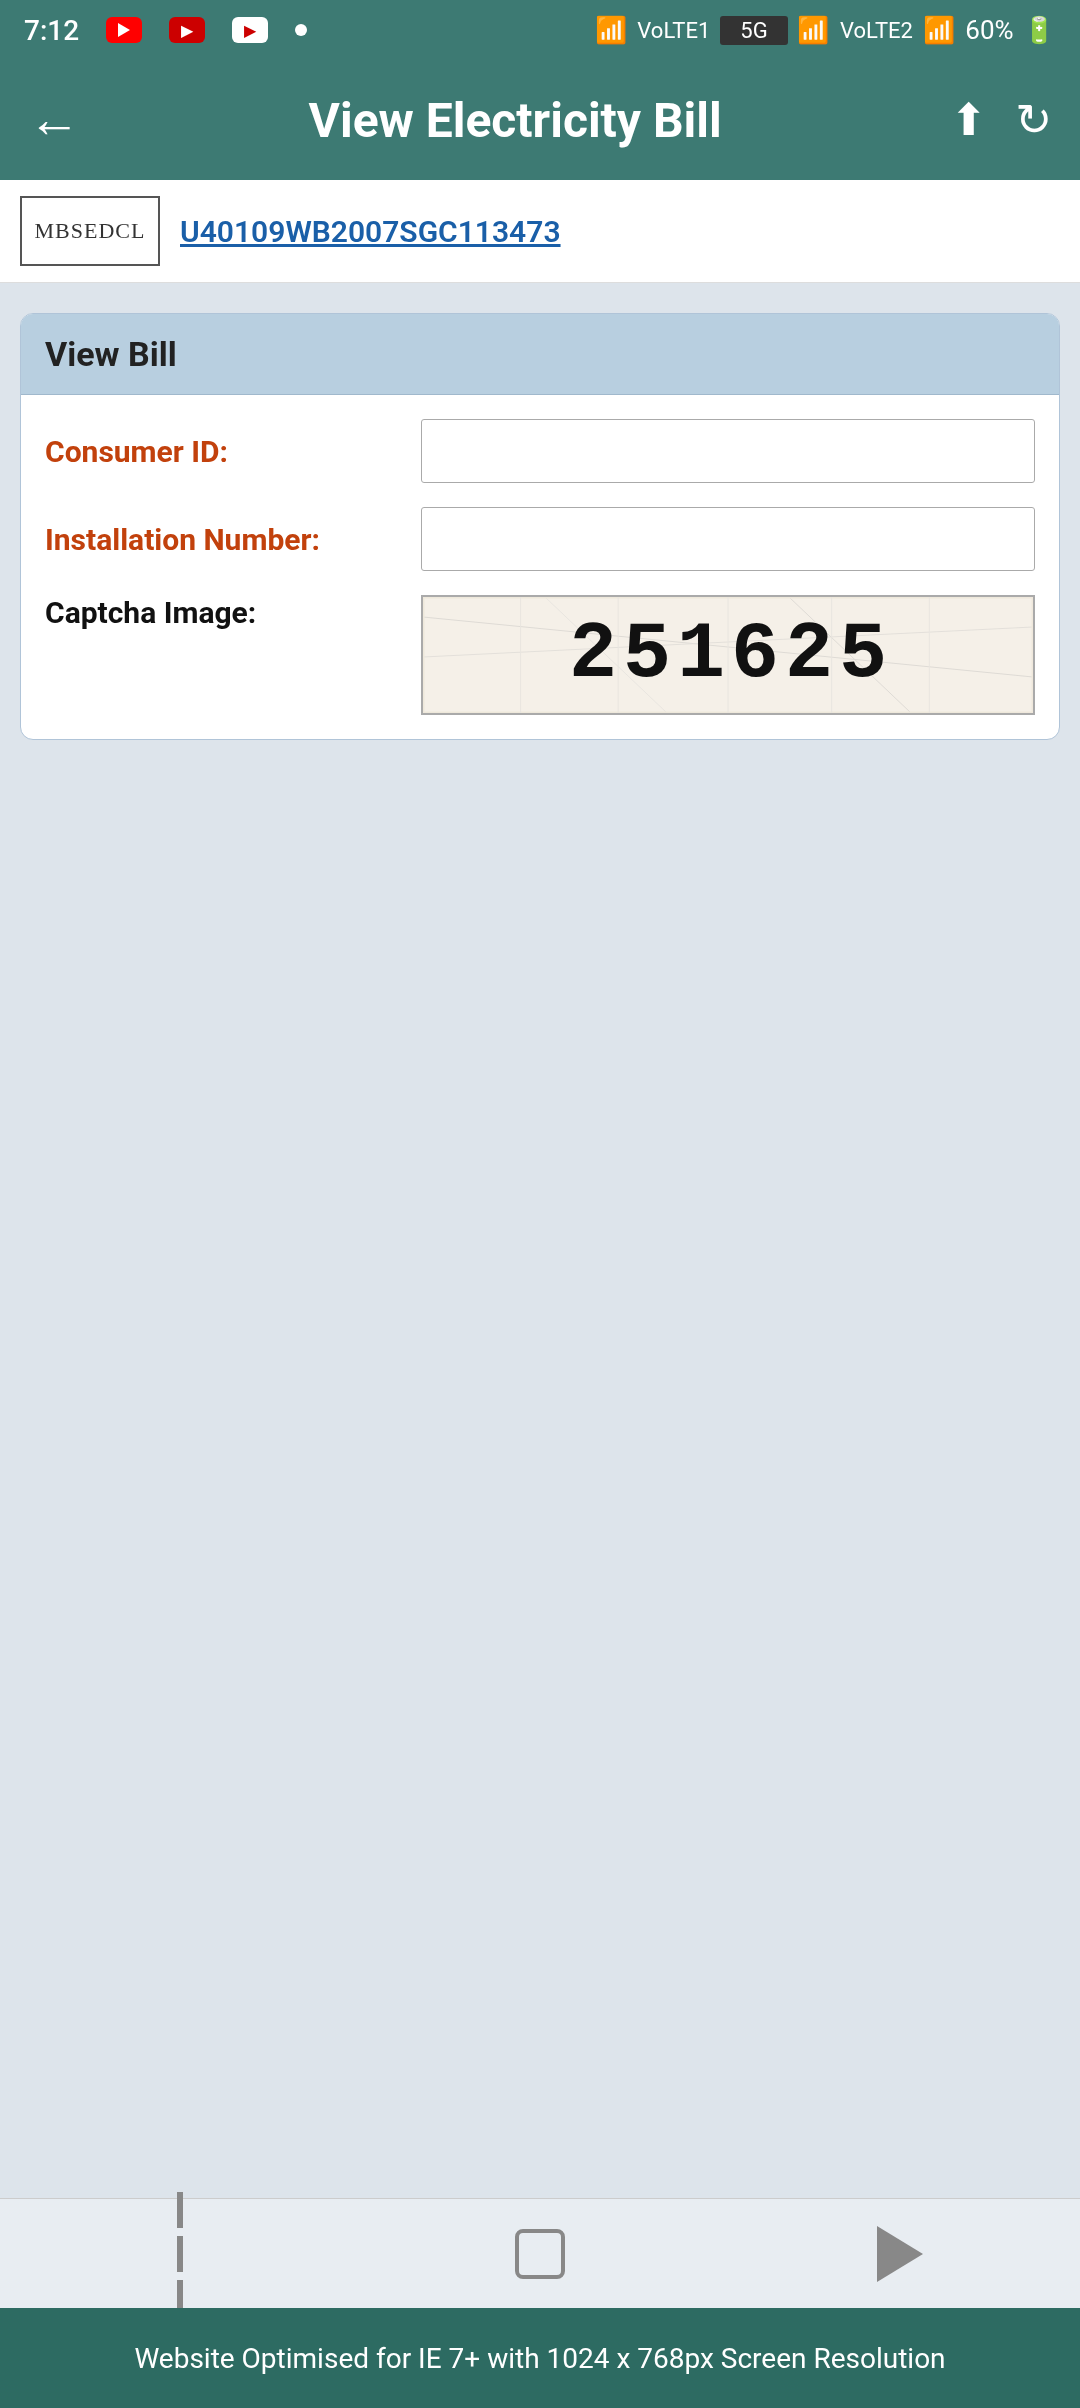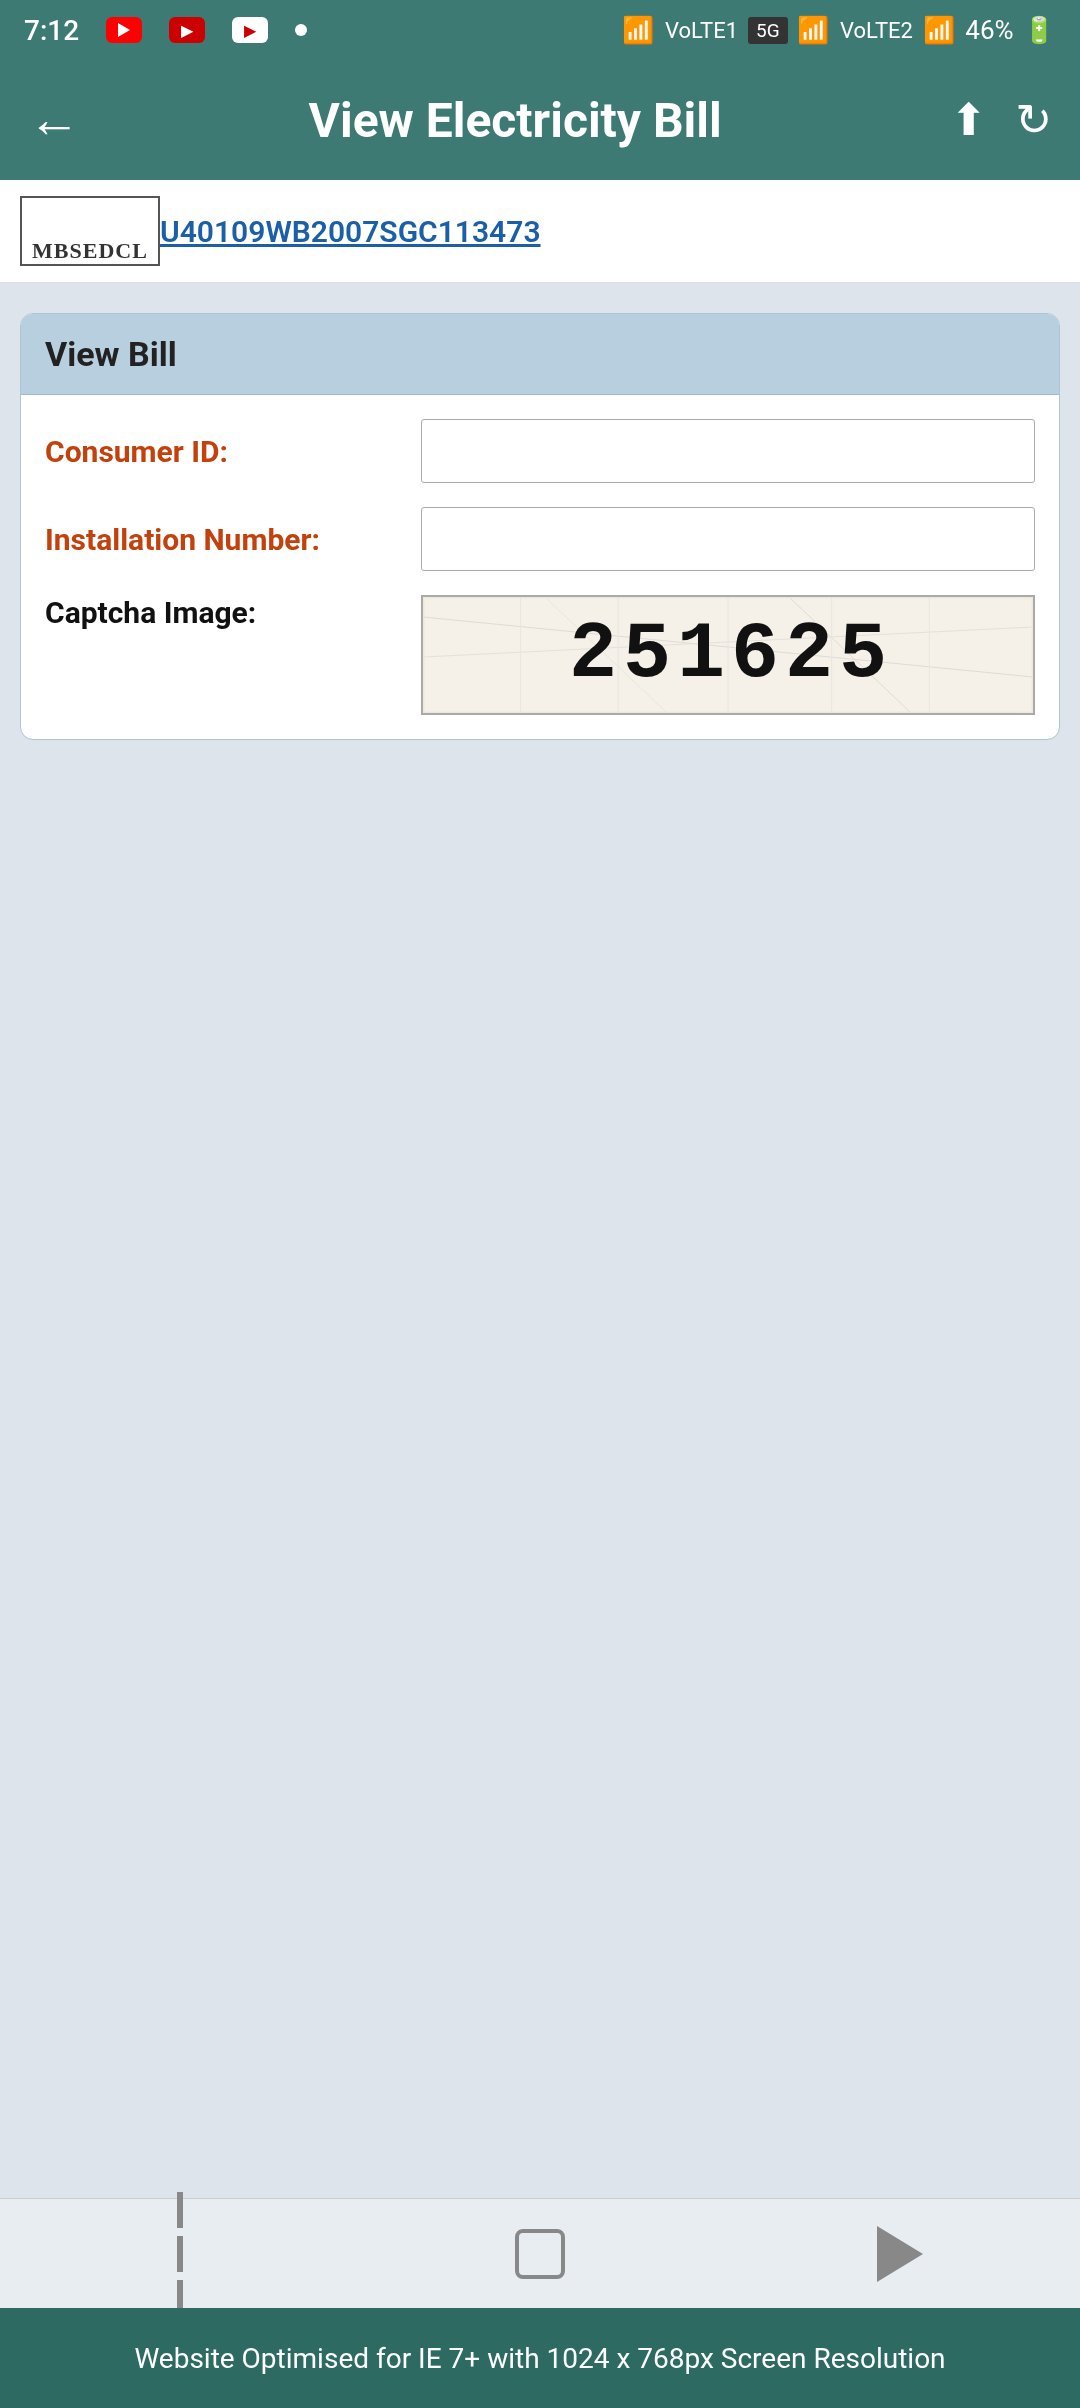--- a/index.html
+++ b/index.html
@@ -102,23 +102,24 @@
       align-items: center;
       padding: 16px 20px;
       border-bottom: 1px solid #ddd;
       min-height: 90px;
     }
     .logo-box {
       width: 140px;
       height: 70px;
       border: 2px solid #555;
       display: flex;
-      align-items: flex-end;
+      align-items: center;
       justify-content: center;
-      font-weight: bold;
+      margin-right: 20px;
+      font-weight: normal;
       font-size: 22px;
       color: #333;
       font-family: serif;
       letter-spacing: 1px;
     }
     .company-id {
       color: #1a5fa8;
       font-size: 30px;
       font-weight: 600;
       text-decoration: underline;
@@ -297,25 +298,25 @@
       <span style="color:white;font-size:16px;">▶</span>
     </div>
     <div style="width:36px;height:26px;background:white;border-radius:6px;display:flex;align-items:center;justify-content:center;">
       <span style="color:#cc0000;font-size:16px;">▶</span>
     </div>
     <div class="dot"></div>
   </div>
   <div class="status-right">
     <span style="font-size:26px;">📶</span>
     <span style="font-size:22px;">VoLTE1</span>
-    <span style="font-size:19px;background:#333;color:white;padding:2px 8px;border-radius:3px;">5G</span>
+    <span style="font-size:22px;background:#333;color:white;padding:2px 20px;border-radius:3px;">5G</span>
     <span style="font-size:26px;">📶</span>
     <span style="font-size:22px;">VoLTE2</span>
     <span style="font-size:26px;">📶</span>
-    <span style="font-size:26px;">46%</span>
+    <span style="font-size:26px;">60%</span>
     <span style="font-size:26px;">🔋</span>
   </div>
 </div>
 
 <div class="app-bar">
   <div class="back-btn">←</div>
   <div class="app-title">View Electricity Bill</div>
   <div class="app-bar-actions">
     <span class="action-icon">⬆</span>
     <span class="action-icon">↻</span>

